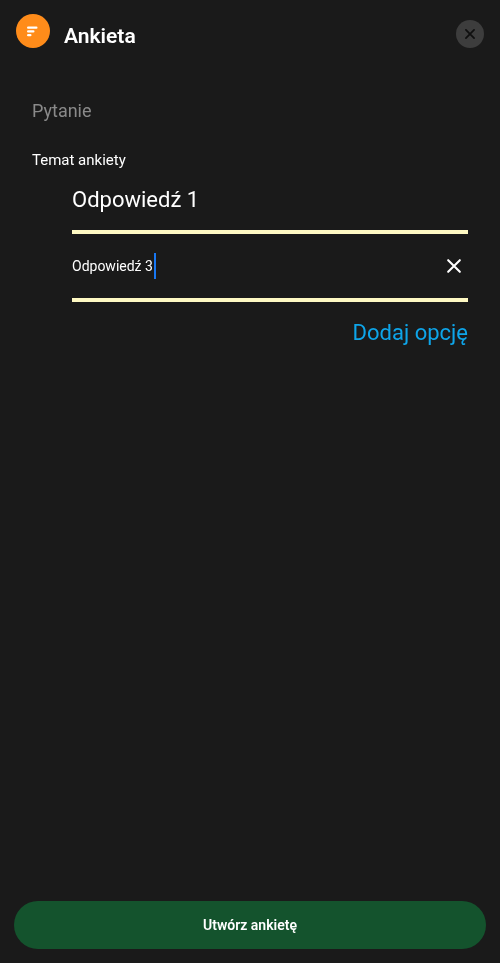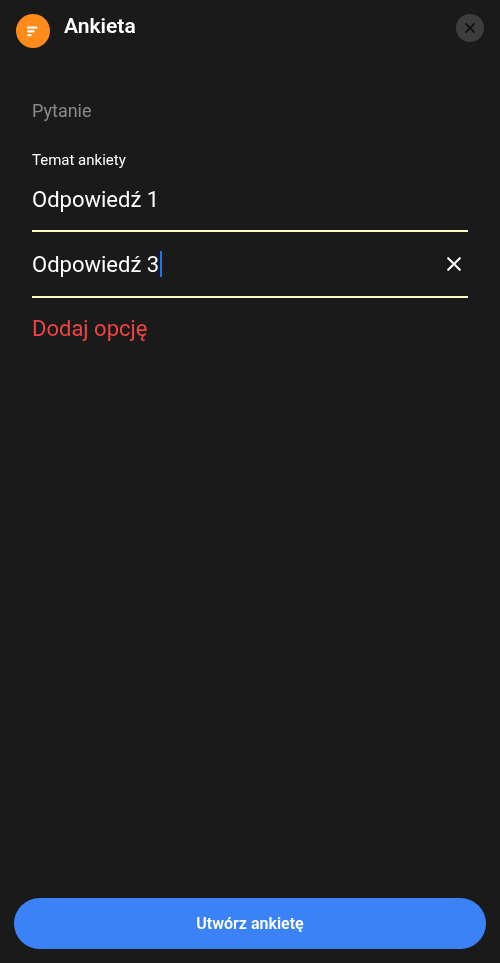--- a/index.html
+++ b/index.html
@@ -12,21 +12,21 @@
     height: 963px;
     background: #1a1a1a;
     font-family: -apple-system, BlinkMacSystemFont, "Segoe UI", Roboto, Helvetica, Arial, sans-serif;
     color: #fff;
     display: flex;
     flex-direction: column;
     overflow: hidden;
   }
   .header {
     display: flex;
-    align-items: flex-start;
+    align-items: flex-end;
     padding: 14px 16px;
     gap: 14px;
   }
   .app-icon {
     width: 34px;
     height: 34px;
     border-radius: 50%;
     background: #ff8c1a;
     display: flex;
     align-items: center;
@@ -82,41 +82,42 @@
   }
   .options-label {
     color: #8a8a8a;
     font-size: 18px;
     margin-top: 60px;
     margin-bottom: 26px;
   }
   .option-row {
     display: flex;
     align-items: center;
-    border-bottom: 2px solid #fef9c3;
+    border-bottom: 4px solid #fef9c3;
     padding: 18px 0;
     gap: 10px;
+    margin-left: 40px;
   }
   .option-input {
     background: transparent;
     border: none;
     outline: none;
     color: #fff;
     font-size: 22px;
     flex: 1;
     font-family: inherit;
   }
   .option-input::placeholder {
     color: #8a8a8a;
   }
   .cursor-wrap {
     display: flex;
     align-items: center;
     flex: 1;
-    font-size: 22px;
+    font-size: 14px;
     color: #fff;
   }
   .cursor {
     display: inline-block;
     width: 2px;
     height: 26px;
     background: #1877f2;
     margin-left: 1px;
     vertical-align: middle;
   }
@@ -129,35 +130,36 @@
     display: flex;
     align-items: center;
     justify-content: center;
   }
   .remove-btn svg {
     width: 20px;
     height: 20px;
   }
   .add-option {
     padding: 18px 0;
-    color: #ef4444;
+    color: #0ea5e9;
     font-size: 22px;
     cursor: pointer;
+    text-align: right;
   }
   .footer {
     padding: 14px;
   }
   .create-btn {
     width: 100%;
-    background: #3b82f6;
+    background: #14532d;
     color: #fff;
     border: none;
     border-radius: 26px;
     padding: 16px 0;
-    font-size: 16px;
+    font-size: 14px;
     font-weight: 600;
     cursor: pointer;
     font-family: inherit;
     text-align: center;
   }
 </style>
 </head>
 <body>
 
 <div class="header">

